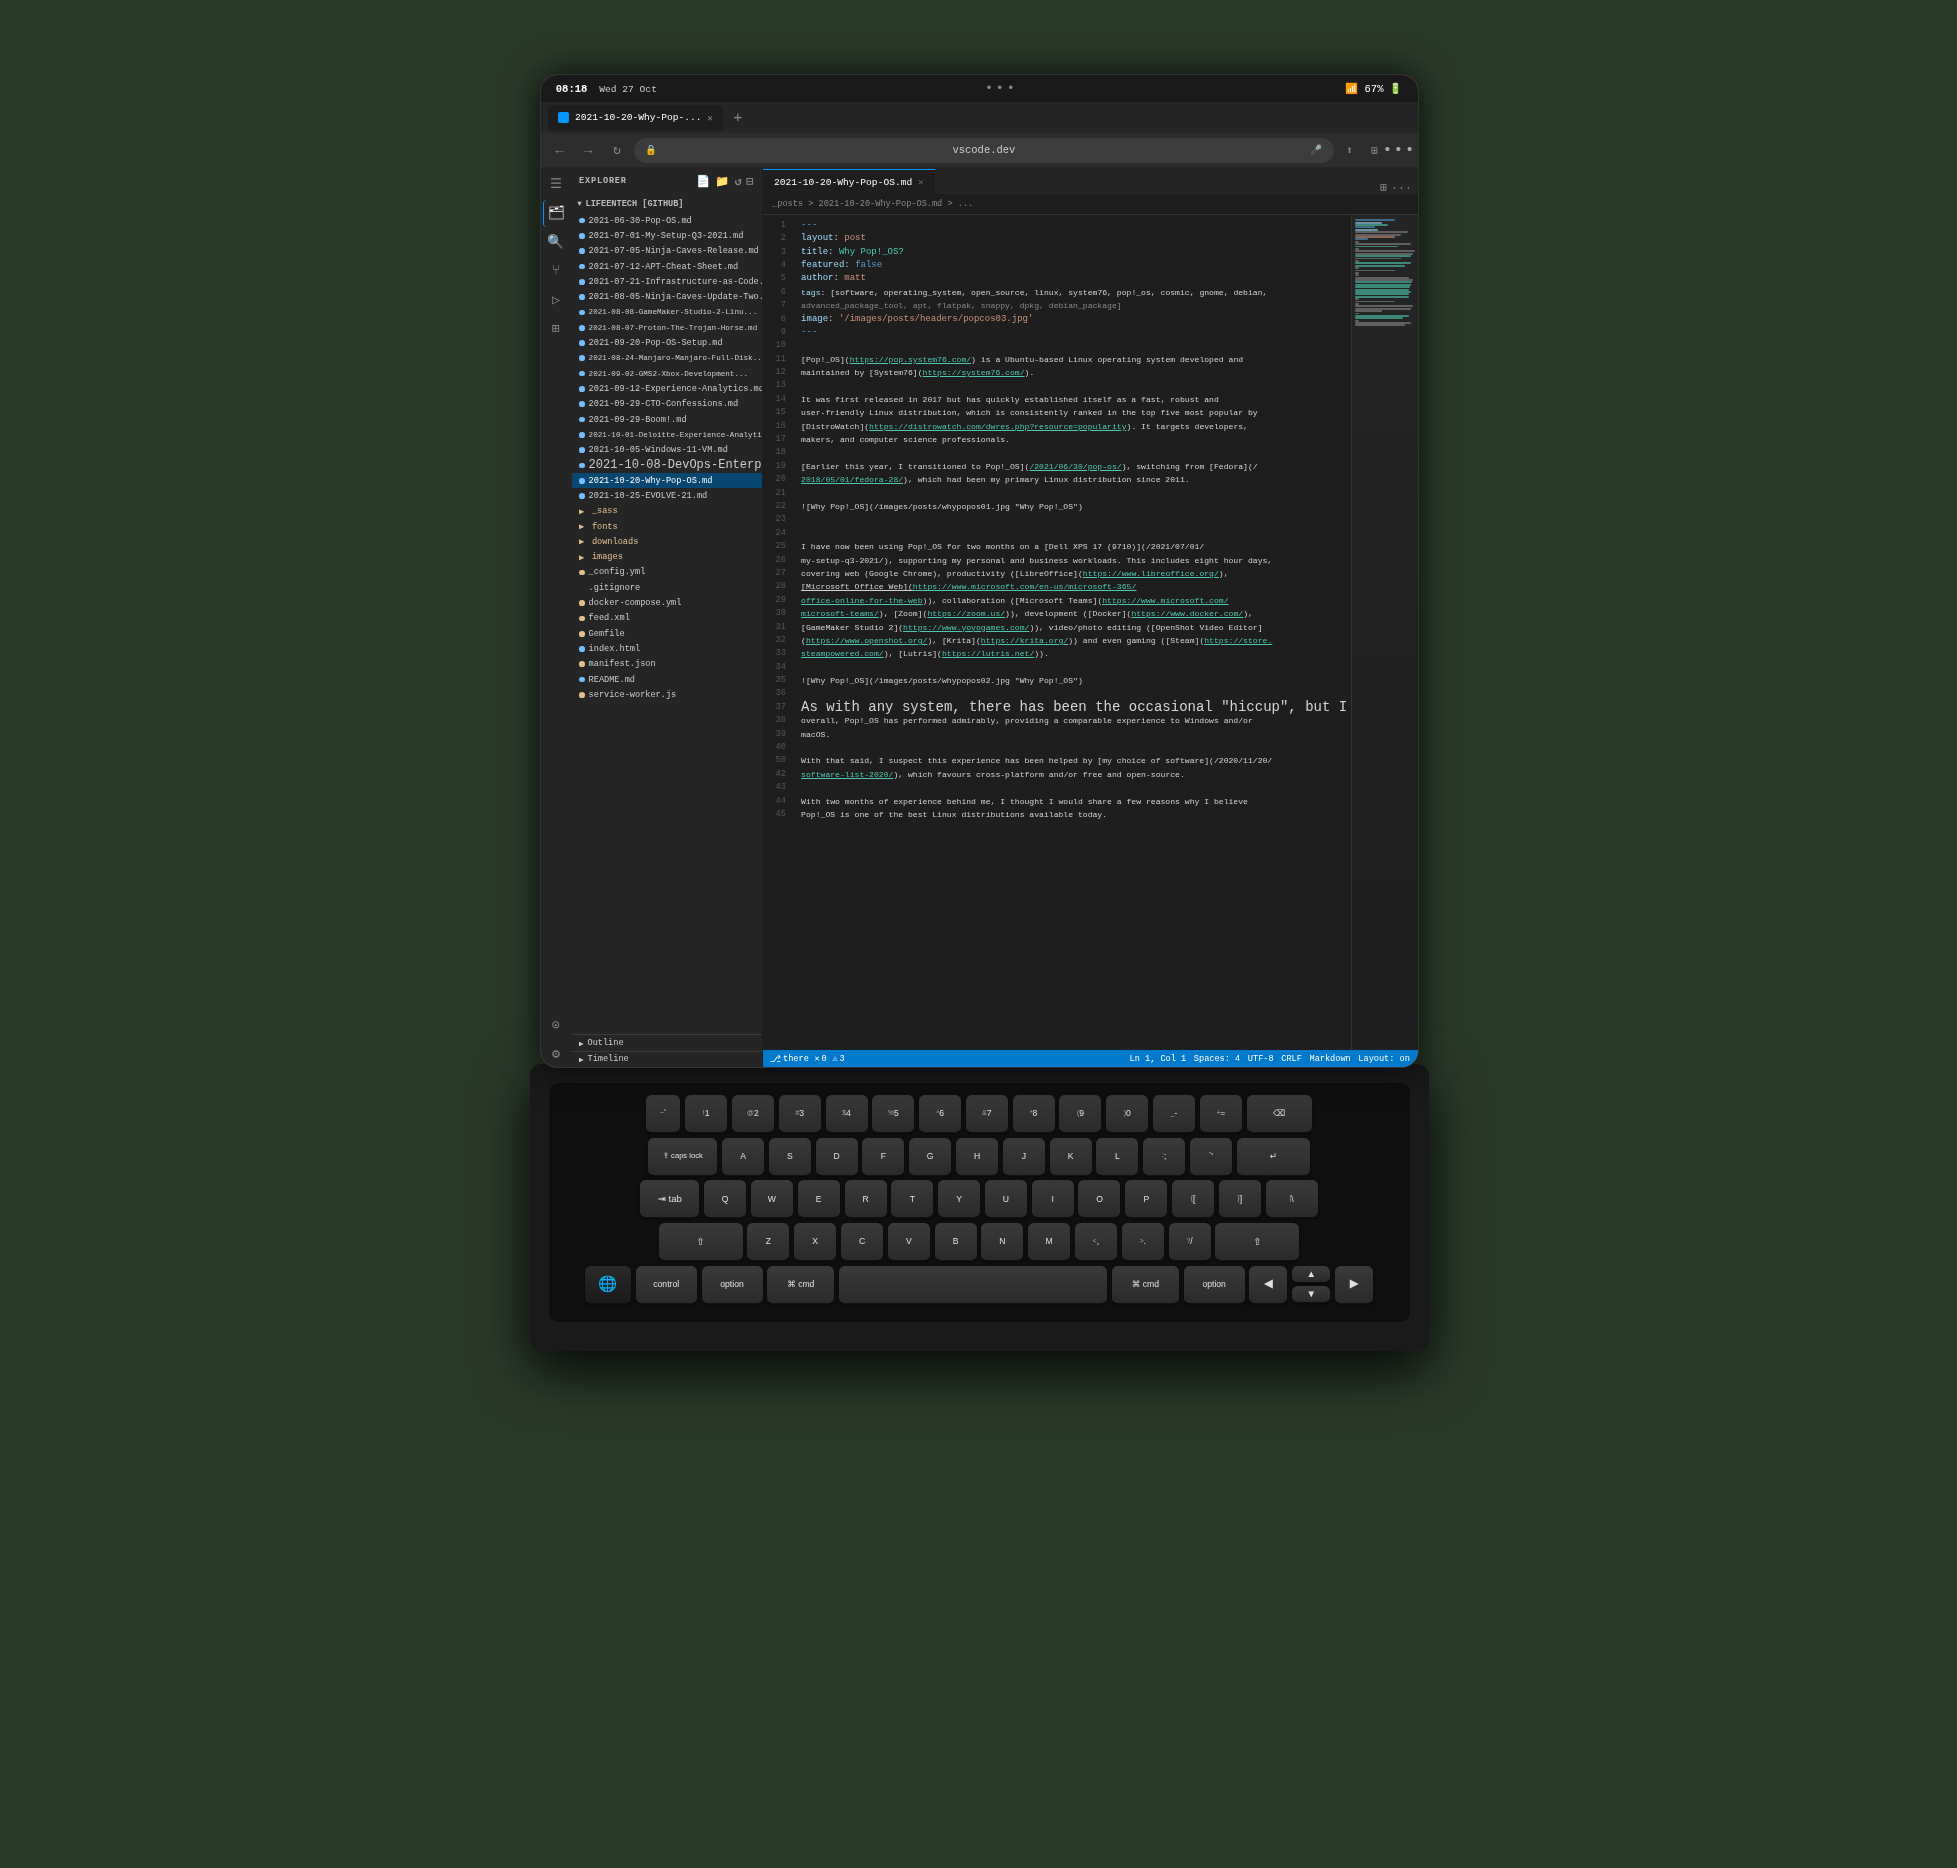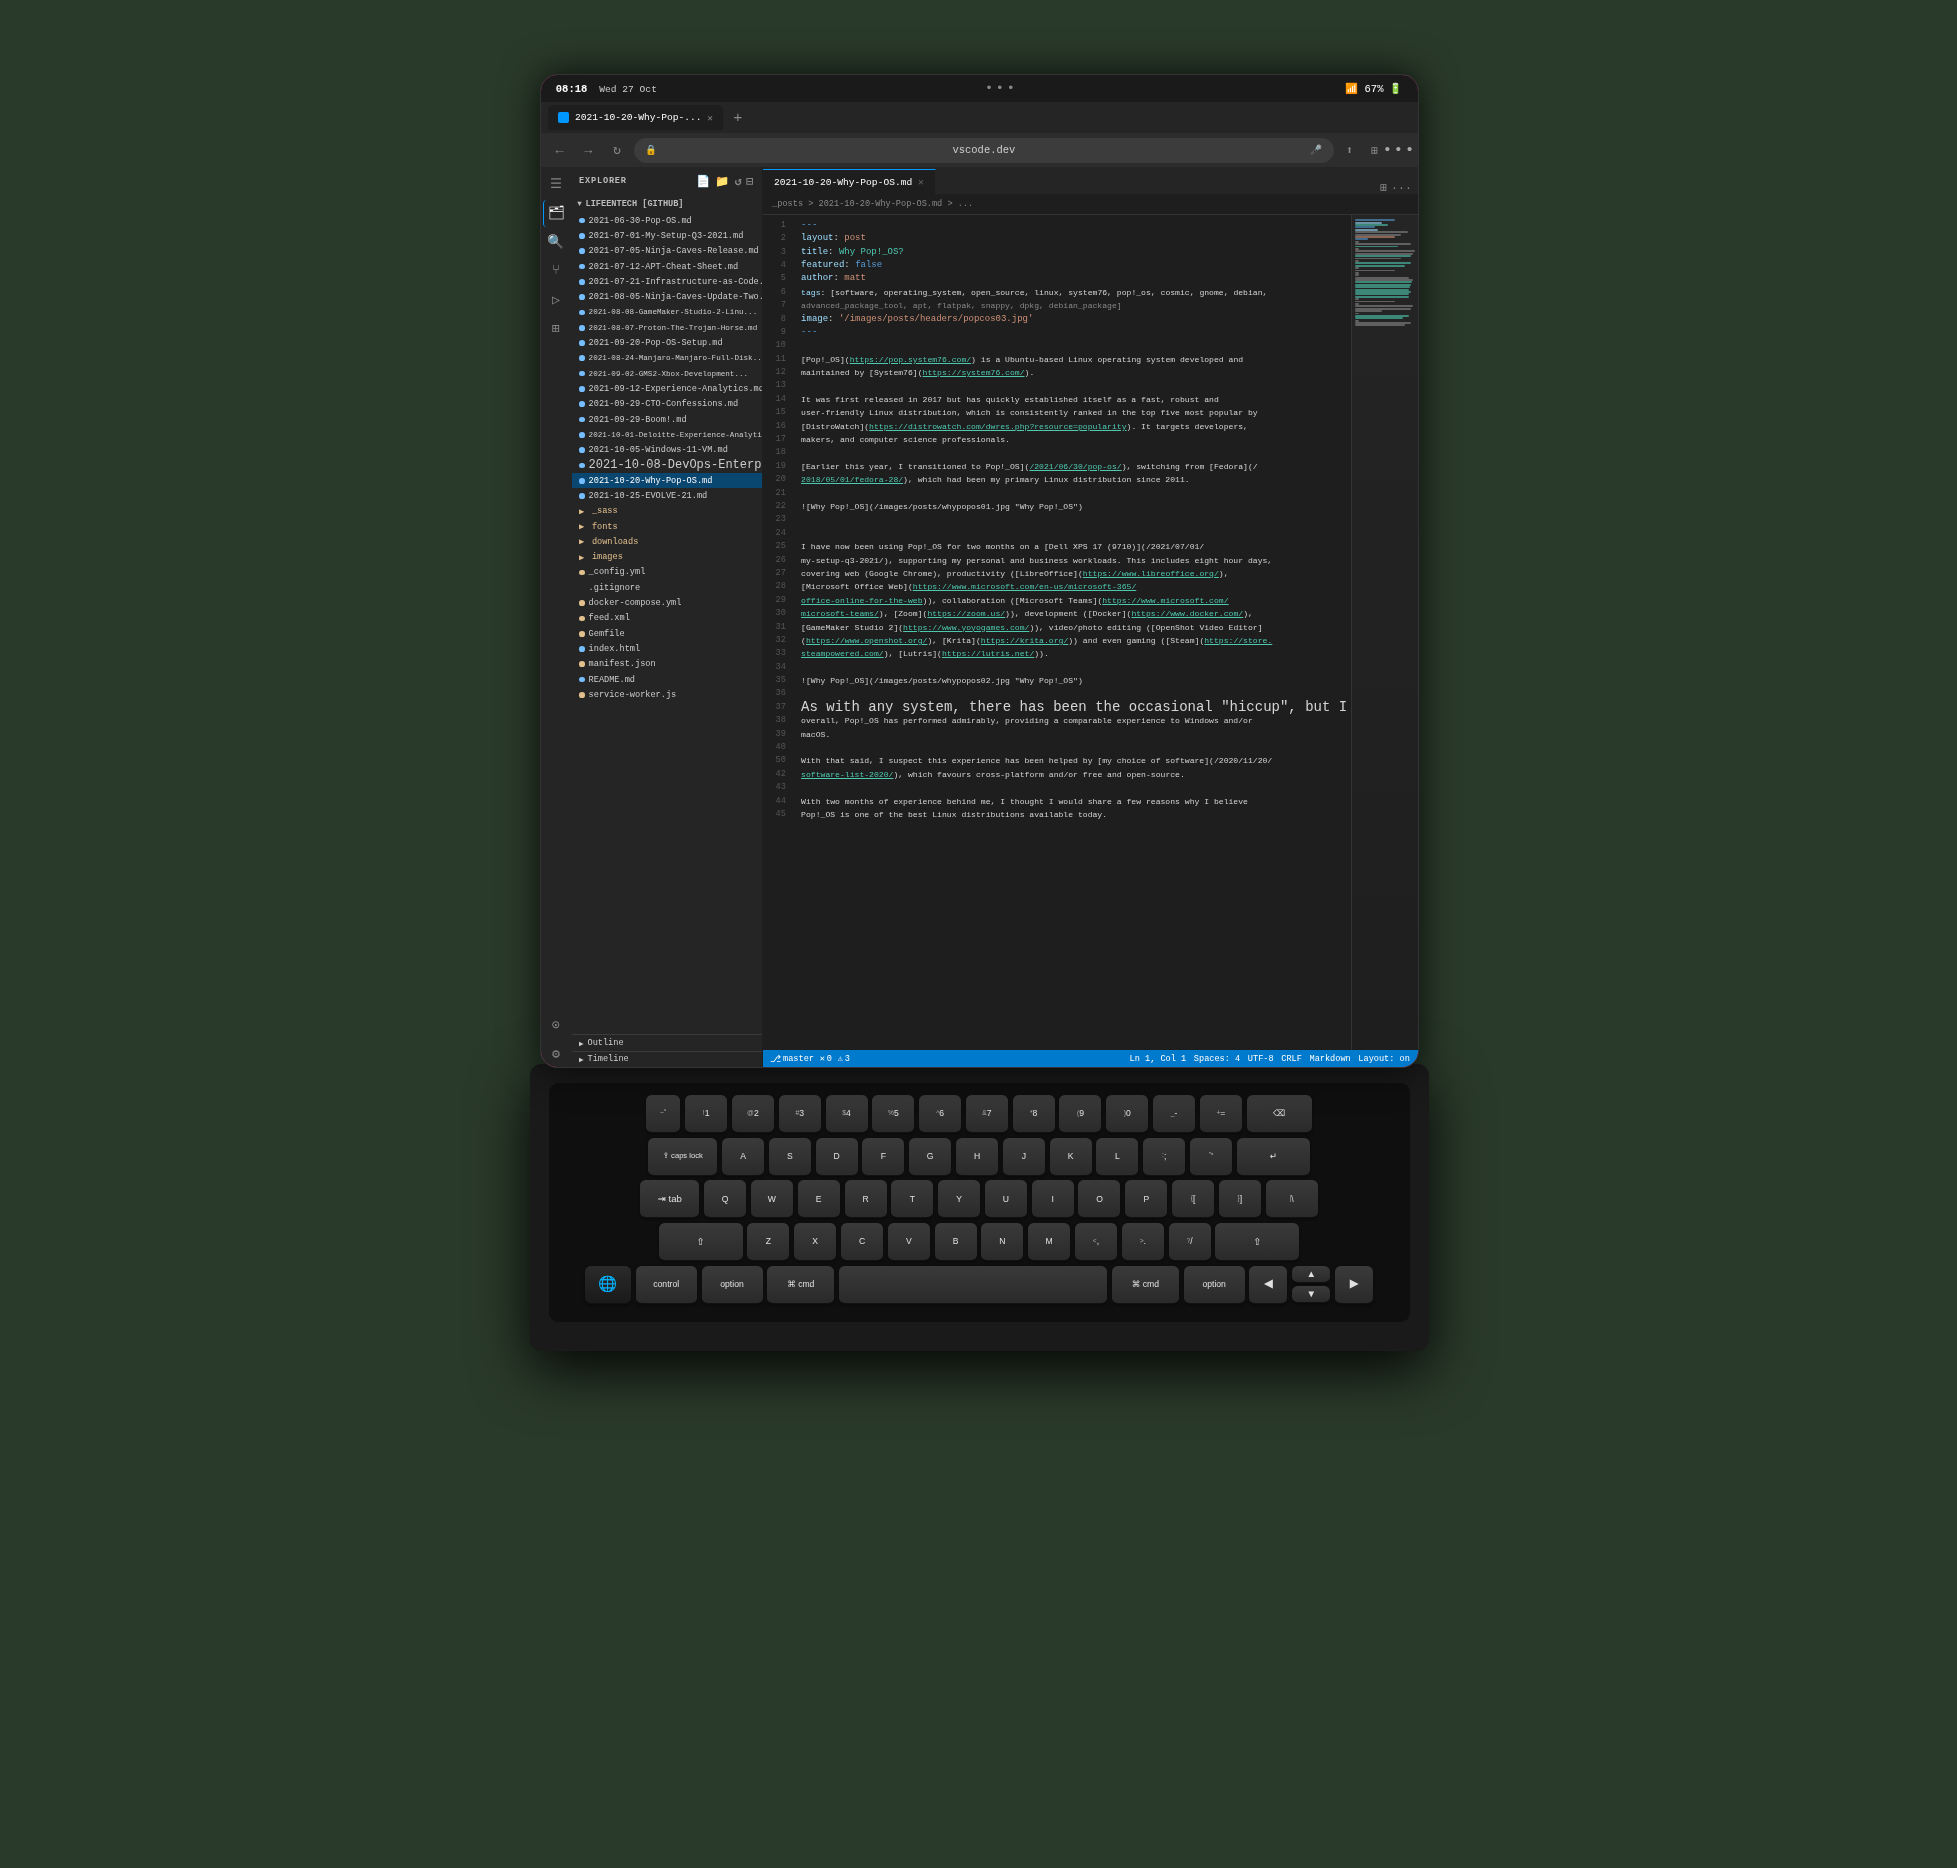--- a/index.html
+++ b/index.html
@@ -792,21 +792,21 @@
                 <div class="code-line"></div>
                 <div class="code-line" style="font-size:8.1px;"><span class="md-text">[Earlier this year, I transitioned to Pop!_OS](</span><span class="md-link">/2021/06/30/pop-os/</span><span class="md-text">), switching from [Fedora](/</span></div>
                 <div class="code-line" style="font-size:8.1px;"><span class="md-link">2018/05/01/fedora-28/</span><span class="md-text">), which had been my primary Linux distribution since 2011.</span></div>
                 <div class="code-line"></div>
                 <div class="code-line" style="font-size:8.1px;"><span class="md-text">![Why Pop!_OS](/images/posts/whypopos01.jpg "Why Pop!_OS")</span></div>
                 <div class="code-line"></div>
                 <div class="code-line"></div>
                 <div class="code-line" style="font-size:8.1px;"><span class="md-text">I have now been using Pop!_OS for two months on a [Dell XPS 17 (9710)](/2021/07/01/</span></div>
                 <div class="code-line" style="font-size:8.1px;"><span class="md-text">my-setup-q3-2021/), supporting my personal and business workloads. This includes eight hour days,</span></div>
                 <div class="code-line" style="font-size:8.1px;"><span class="md-text">covering web (Google Chrome), productivity ([LibreOffice](</span><span class="md-link">https://www.libreoffice.org/</span><span class="md-text">),</span></div>
-                <div class="code-line" style="font-size:8.1px;"><span class="md-text">[Microsoft Office Web](</span><span class="md-link">https://www.microsoft.com/en-us/microsoft-365/</span></div>
+                <div class="code-line" style="font-size:8.1px;text-decoration:underline;"><span class="md-text">[Microsoft Office Web](</span><span class="md-link">https://www.microsoft.com/en-us/microsoft-365/</span></div>
                 <div class="code-line" style="font-size:8.1px;"><span class="md-link">office-online-for-the-web</span><span class="md-text">)), collaboration ([Microsoft Teams](</span><span class="md-link">https://www.microsoft.com/</span></div>
                 <div class="code-line" style="font-size:8.1px;"><span class="md-link">microsoft-teams/</span><span class="md-text">), [Zoom](</span><span class="md-link">https://zoom.us/</span><span class="md-text">)), development ([Docker](</span><span class="md-link">https://www.docker.com/</span><span class="md-text">),</span></div>
                 <div class="code-line" style="font-size:8.1px;"><span class="md-text">[GameMaker Studio 2](</span><span class="md-link">https://www.yoyogames.com/</span><span class="md-text">)), video/photo editing ([OpenShot Video Editor]</span></div>
                 <div class="code-line" style="font-size:8.1px;"><span class="md-text">(</span><span class="md-link">https://www.openshot.org/</span><span class="md-text">), [Krita](</span><span class="md-link">https://krita.org/</span><span class="md-text">)) and even gaming ([Steam](</span><span class="md-link">https://store.</span></div>
                 <div class="code-line" style="font-size:8.1px;"><span class="md-link">steampowered.com/</span><span class="md-text">), [Lutris](</span><span class="md-link">https://lutris.net/</span><span class="md-text">)).</span></div>
                 <div class="code-line"></div>
                 <div class="code-line" style="font-size:8.1px;"><span class="md-text">![Why Pop!_OS](/images/posts/whypopos02.jpg "Why Pop!_OS")</span></div>
                 <div class="code-line"></div>
                 <div class="code-line" style="font-size:14px;text-align:center;"><span class="md-text">As with any system, there has been the occasional "hiccup", but I am pleased to report that</span></div>
                 <div class="code-line" style="font-size:8.1px;"><span class="md-text">overall, Pop!_OS has performed admirably, providing a comparable experience to Windows and/or</span></div>
@@ -870,21 +870,21 @@
                     <div class="minimap-line" style="width:75%; background:#888;"></div>
                   </div>
                 </div>
               </div>
             </div>
 
             <div class="bottom-bar">
               <div class="bottom-left">
                 <div class="bottom-item">
                   <span class="branch-icon">⎇</span>
-                  <span>master</span>
+                  <span>there</span>
                 </div>
                 <div class="bottom-item">
                   <span>✕</span>
                   <span>0</span>
                   <span style="margin-left:3.8px;">⚠</span>
                   <span>3</span>
                 </div>
               </div>
               <div class="bottom-right">
                 <span>Ln 1, Col 1</span>

